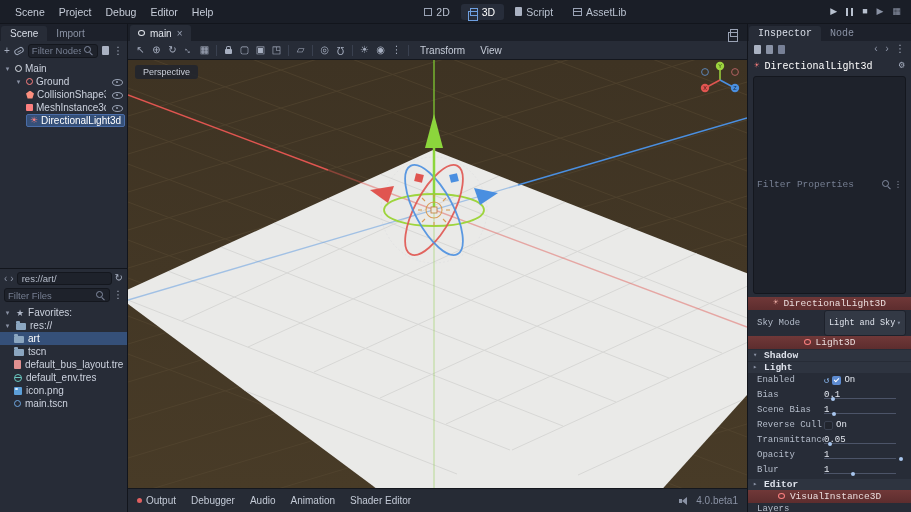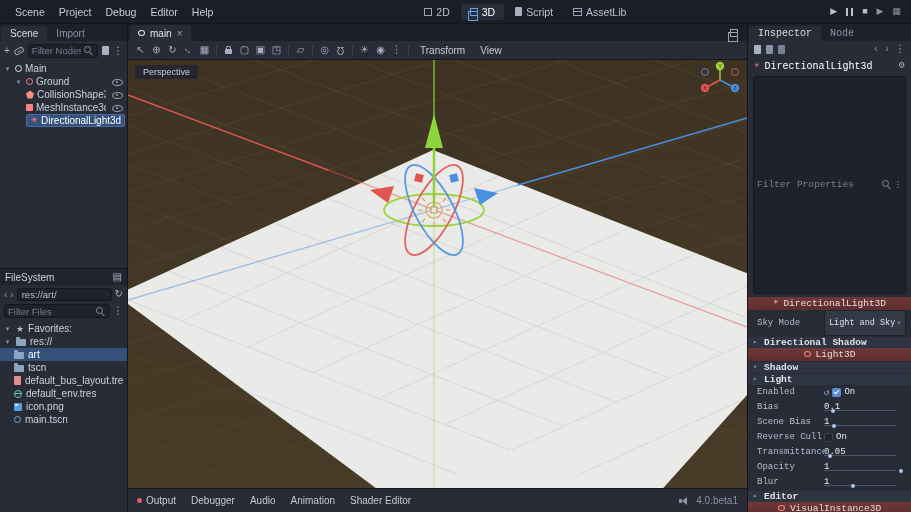--- a/index.html
+++ b/index.html
@@ -221,24 +221,20 @@
               <span class="i-sun">☀</span>
               <span class="tr-label">DirectionalLight3d</span>
             </span>
             <span class="tr-sp"></span>
 
           </div>
         </div>
       </div>
 
       <div class="fs-dock">
-        <div class="fs-title">
-          <span>FileSystem</span>
-          <span class="tbicon">▤</span>
-        </div>
         <div class="fs-nav">
           <span class="nav-arrow">‹</span>
           <span class="nav-arrow">›</span>
           <div class="path-box">
               <span>res://art/</span>
             </div>
           <span class="tbicon">↻</span>
         </div>
         <div class="fs-filter">
           <div class="filter-box">
@@ -495,24 +491,20 @@
         <div class="insp-row">
           <span class="plabel">Sky Mode</span>
           <span class="pvalue">
             <span class="dd">
               <span>Light and Sky</span>
               <span class="dd-arrow">▾</span>
             </span>
           </span>
         </div>
 
-        <div class="insp-section">
-          <span class="sec-arrow">▸</span>
-          <span>Directional Shadow</span>
-        </div>
 
         <div class="insp-cat">
           <span class="i-circle red" style="width:6px;height:6px;"></span>
           <span>Light3D</span>
         </div>
 
         <div class="insp-section">
           <span class="sec-arrow">▾</span>
           <span>Shadow</span>
         </div>

